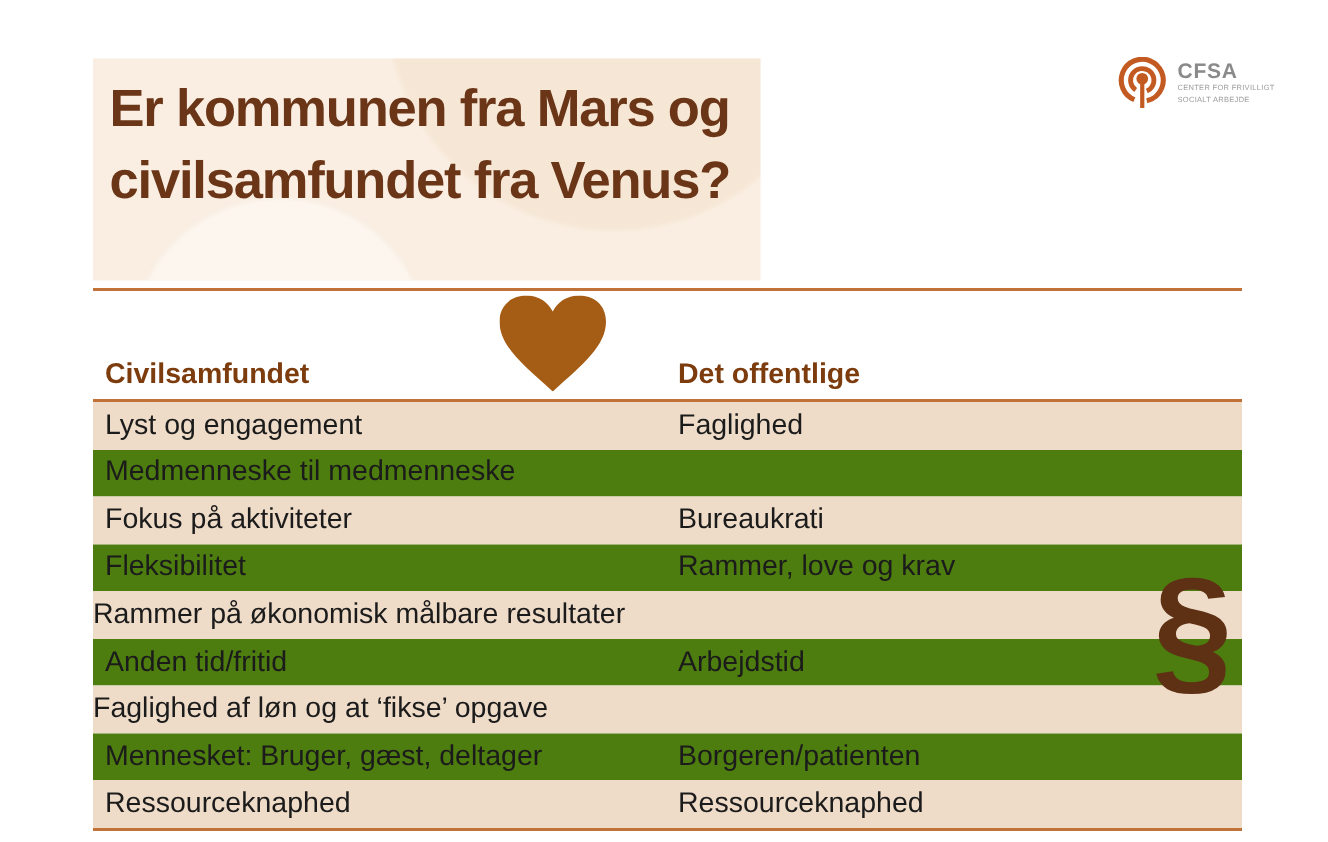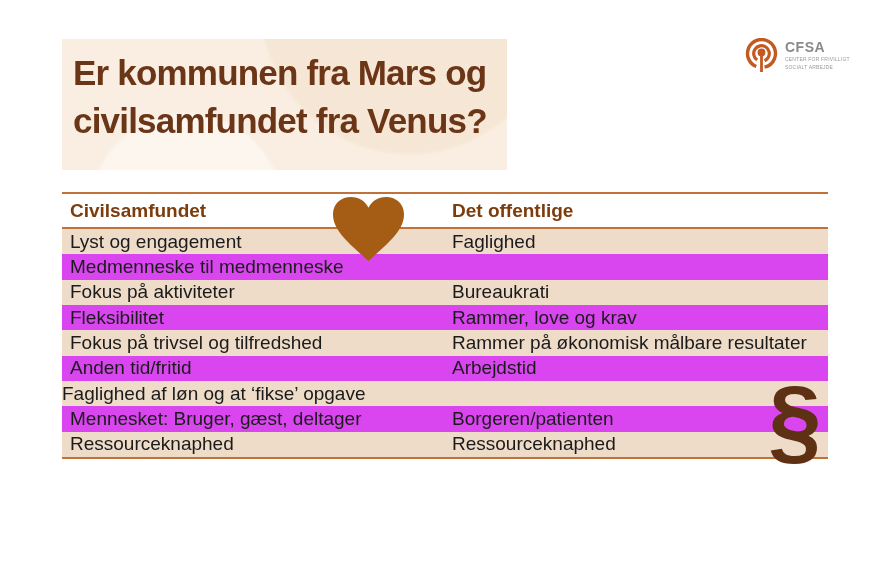--- a/index.html
+++ b/index.html
@@ -20,21 +20,21 @@
   .slide{
     position:relative;
     width:885px;height:561px;
     background:#ffffff;
     overflow:hidden;
   }
   
   .title-block{
     position:absolute;
     left:62px;top:39px;
-    width:445px;height:131px;
+    width:445px;height:148px;
     background:
       radial-gradient(circle at 28% 130%, rgba(255,255,255,0.45) 0 26%, rgba(255,255,255,0) 27%),
       radial-gradient(circle at 78% -25%, rgba(243,222,199,0.45) 0 38%, rgba(243,222,199,0) 39%),
       var(--title-bg);
     padding:10px 0 0 11px;
   }
   .title-line{
     font-size:35px;
     font-weight:bold;
     letter-spacing:-0.8px;
@@ -76,34 +76,35 @@
   }
   .rule{
     height:2px;
     background:var(--accent-line);
   }
   .thead{
     display:flex;
     height:33px;
     background:#ffffff;
     align-items:center;
+    margin-top:39px;
   }
   .th{
     font-size:19px;
     font-weight:bold;
     color:var(--header-text);
   }
   .col1{width:390px;padding-left:8px;}
   .col2{flex:1;padding-left:0;}
-  .tbody{display:flex;flex-direction:column;height:228px;justify-content:flex-end;}
+  .tbody{display:flex;flex-direction:column;height:284px;justify-content:flex-end;}
   .trow{
     flex:1;
     display:flex;
     align-items:center;
-    background:#d946ef;
+    background:#4d7c0f;
   }
   .trow.alt{background:var(--row-alt);}
   .cell{
     font-size:19px;
     color:var(--cell-text);
     white-space:nowrap;
   }
   
   .heart{
     position:absolute;
@@ -169,21 +170,20 @@
       </div>
       <div class="trow alt">
         <div class="cell col1">Fokus på aktiviteter</div>
         <div class="cell col2">Bureaukrati</div>
       </div>
       <div class="trow">
         <div class="cell col1">Fleksibilitet</div>
         <div class="cell col2">Rammer, love og krav</div>
       </div>
       <div class="trow alt">
-        <div class="cell col1">Fokus på trivsel og tilfredshed</div>
         <div class="cell col2">Rammer på økonomisk målbare resultater</div>
       </div>
       <div class="trow">
         <div class="cell col1">Anden tid/fritid</div>
         <div class="cell col2">Arbejdstid</div>
       </div>
       <div class="trow alt">
         <div class="cell col2">Faglighed af løn og at ‘fikse’ opgave</div>
       </div>
       <div class="trow">

